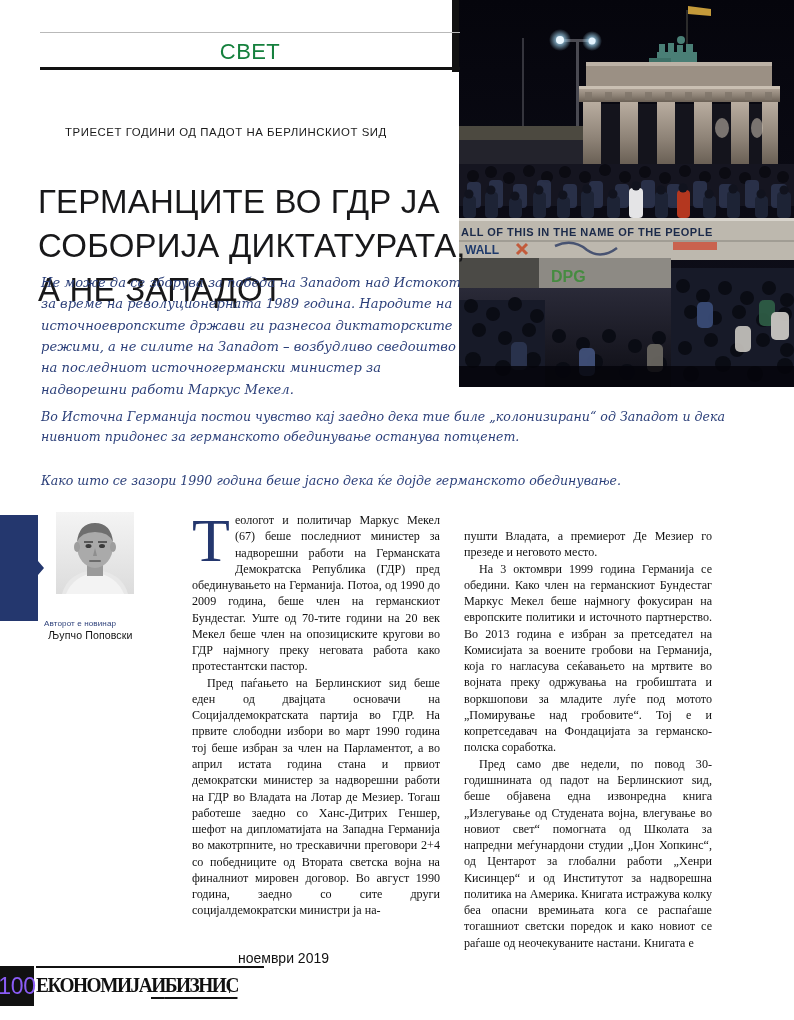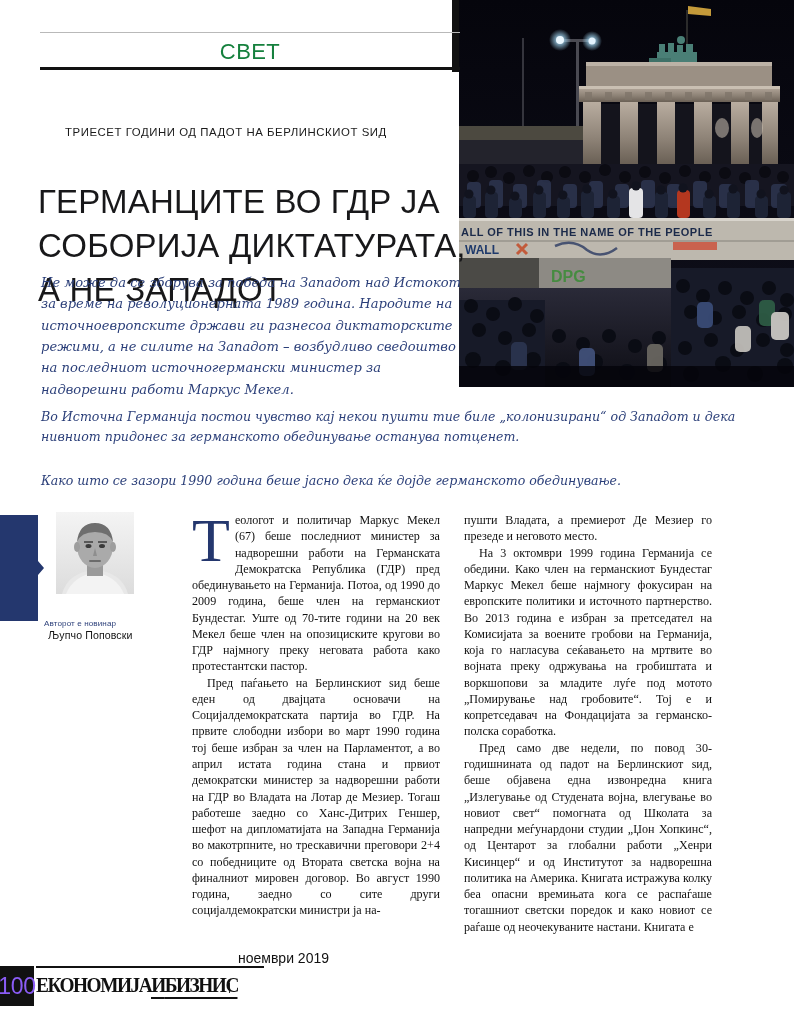--- a/index.html
+++ b/index.html
@@ -160,21 +160,21 @@
     top: 512px;
     width: 248px;
     font-family: "Liberation Serif", "DejaVu Serif", serif;
     font-size: 12.1px;
     line-height: 1.345;
     text-align: justify;
     color: #111;
     hyphens: none;
   }
   #body-col-1 { left: 192px; }
-  #body-col-2 { left: 464px; }
+  #body-col-2 { left: 464px; margin-top: 16px; }
   .body-col p {
     margin: 0;
     text-indent: 15px;
   }
   .body-col p.first-para { text-indent: 0; }
   .dropcap {
     float: left;
     font-family: "Liberation Serif", "DejaVu Serif", serif;
     font-size: 62px;
     line-height: 0.78;
@@ -495,21 +495,21 @@
 <div id="section-header">
   <div id="section-rule-top"></div>
   <div id="section-title">СВЕТ</div>
   <div id="section-rule-bottom"></div>
 </div>
 
 <div id="kicker">ТРИЕСЕТ ГОДИНИ ОД ПАДОТ НА БЕРЛИНСКИОТ SИД</div>
 <h1 id="headline">ГЕРМАНЦИТЕ ВО ГДР ЈА СОБОРИЈА ДИКТАТУРАТА, А НЕ ЗАПАДОТ</h1>
 
 <div class="lede" id="lede-main">Не може да се зборува за победа на Западот над Истокот за време на револуционерната 1989 година. Народите на источноевропските држави ги разнесоа диктаторските режими, а не силите на Западот – возбудливо сведоштво на последниот источногермански министер за надворешни работи Маркус Мекел.</div>
-<div class="lede" id="lede-second">Во Источна Германија постои чувство кај некои пушти тие биле „колонизирани“ од Западот и дека нивниот придонес за германското обединување останува потценет.</div>
+<div class="lede" id="lede-second">Во Источна Германија постои чувство кај заедно дека тие биле „колонизирани“ од Западот и дека нивниот придонес за германското обединување останува потценет.</div>
 <div class="lede" id="lede-third">Како што се зазори 1990 година беше јасно дека ќе дојде германското обединување.</div>
 
 <div id="author-pennant">
   <svg width="44" height="106" viewBox="0 0 44 106">
     <path d="M0 0 L38 0 L38 46 L44 53 L38 60 L38 106 L0 106 Z" fill="#24376e"></path>
   </svg>
 </div>
 
 <div id="author-photo">
   <svg width="78" height="82" viewBox="0 0 78 82">

